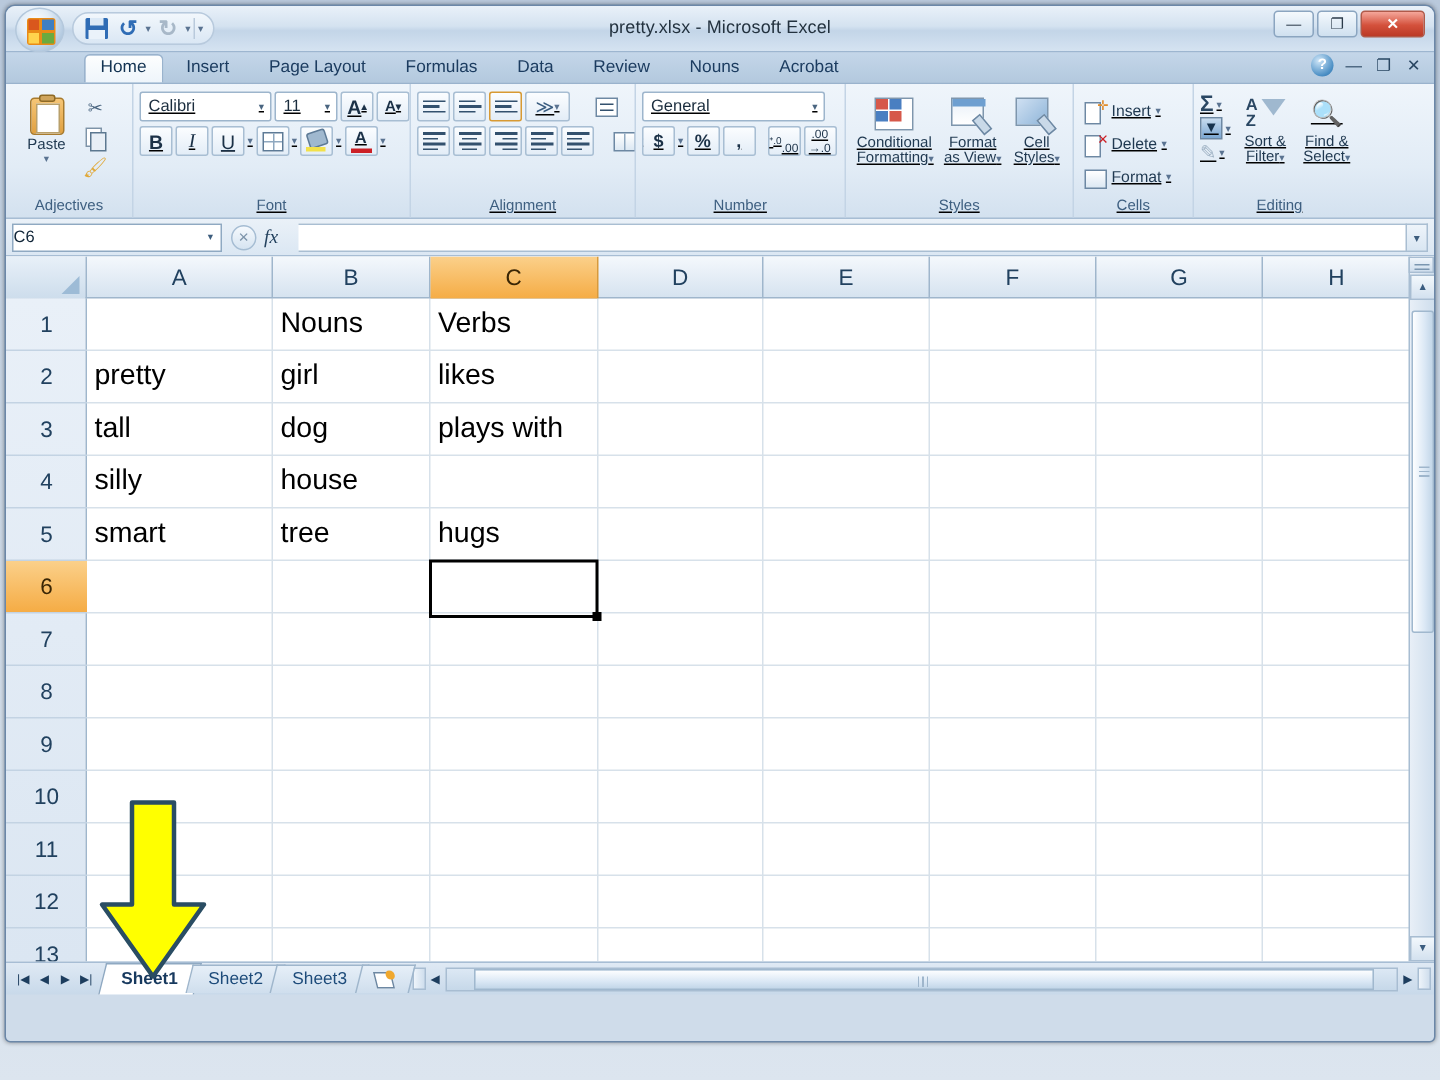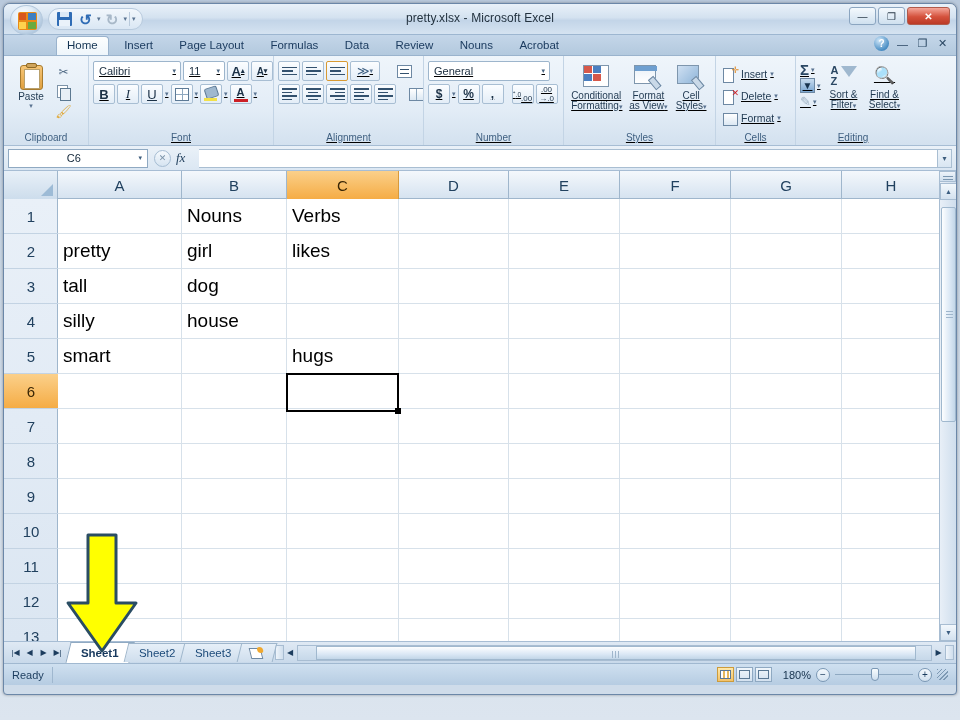--- a/index.html
+++ b/index.html
@@ -201,21 +201,21 @@
   .find-ico{width:26px;height:26px;position:relative;font-size:17px;color:#2a4763;text-align:center;line-height:24px;}
 
   
   .formulabar {
     position:relative; height:25px; display:flex; align-items:center;
     background:linear-gradient(180deg,#eaf1f8,#dbe7f3);
     border-bottom:1px solid #a7bdd4; padding:0 4px;
   }
   .namebox { width:140px; height:19px; border:1px solid #8fa9c2; background:#fff;
     display:flex; align-items:center; padding:0 2px 0 0; font-size:11px; color:#102538;}
-  .namebox .nbv { flex:1; text-align:center; }
+  .namebox .nbv { flex:1; text-align:left; }
   .namebox .nbc { font-size:7px; color:#3d5d7d; padding-right:3px;}
   .fb-btns { display:flex; align-items:center; gap:3px; padding:0 6px; }
   .fb-rnd { width:17px;height:17px;border-radius:50%;border:1px solid #a6bdd3;
      background:linear-gradient(180deg,#f5f9fd,#d6e4f1); display:flex;align-items:center;justify-content:center;
      font-size:9px;color:#7c93a9; cursor:pointer;}
   .fx { font-family:"Liberation Serif",serif; font-style:italic; font-size:13px; color:#24425f; padding:0 8px 0 2px; cursor:pointer;}
   .fbar-input { flex:1; height:19px; background:#fff; border:1px solid #a9bed2; border-left:none;
      font-size:12px; padding:0 4px; line-height:19px; color:#111;}
   .fbar-exp { width:14px; height:19px; display:flex;align-items:center;justify-content:center;
      font-size:8px;color:#3d5d7d;cursor:pointer;background:linear-gradient(180deg,#eef4fa,#d9e6f2);border:1px solid #a9bed2;border-left:none;}
@@ -381,21 +381,21 @@
           <span class="mini-arrow">▾</span>
         </div>
         <div class="cb-mini">
           <div class="mini-b scissors">✂</div>
           <div class="mini-b">
                 <div class="copy-ico"></div>
               </div>
           <div class="mini-b brush-ico">🖌</div>
         </div>
       </div>
-      <div class="grp-title">Clipboard</div>
+      <div class="grp-title">Adjectives</div>
     </div>
 
     <div class="grp" style="width:185px">
       <div class="grp-body" style="flex-direction:column">
         <div class="row">
           <div class="combo" style="width:88px">
             <span class="cap">Calibri</span>
             <span class="car">▾</span>
           </div>
           <div class="combo" style="width:42px">
@@ -698,25 +698,27 @@
 
       <div class="cell" style="left:124px;top:0;width:104px;height:34px">Nouns</div>
       <div class="cell" style="left:229px;top:0;width:111px;height:34px">Verbs</div>
 
       <div class="cell" style="left:0;top:35px;width:123px;height:34px">pretty</div>
       <div class="cell" style="left:124px;top:35px;width:104px;height:34px">girl</div>
       <div class="cell" style="left:0;top:70px;width:123px;height:34px">tall</div>
 
       <div class="cell" style="left:229px;top:35px;width:111px;height:34px">likes</div>
       <div class="cell" style="left:124px;top:70px;width:104px;height:34px">dog</div>
+      <div class="cell" style="left:229px;top:70px;width:115px;height:34px">plays with</div>
 
       <div class="cell" style="left:0;top:105px;width:123px;height:34px">silly</div>
       <div class="cell" style="left:124px;top:105px;width:104px;height:34px">house</div>
 
       <div class="cell" style="left:0;top:140px;width:123px;height:34px">smart</div>
+      <div class="cell" style="left:124px;top:140px;width:104px;height:34px">tree</div>
       <div class="cell" style="left:229px;top:140px;width:111px;height:34px">hugs</div>
 
       <div class="selbox" style="left:228px;top:174px;width:113px;height:39px"></div>
     </div>
 
     <div class="vsb">
       <div class="vsb-split"></div>
       <div class="sb-arrow" style="position:absolute;top:12px;left:0">▲</div>
       <div class="vsb-thumb"></div>
       <div class="sb-arrow" style="position:absolute;bottom:0;left:0">▼</div>
@@ -748,43 +750,20 @@
       <div class="hsb-split"></div>
       <div class="nb">◀</div>
       <div class="hsb-track">
         <div class="hsb-thumb"></div>
       </div>
       <div class="nb">▶</div>
       <div class="hsb-split"></div>
     </div>
   </div>
 
-  <div class="statusbar">
-    <div class="status-text">Ready</div>
-    <div class="status-right">
-      <div class="view-btns">
-        <div class="vb active">
-              <i></i>
-            </div>
-        <div class="vb">
-              <i></i>
-            </div>
-        <div class="vb">
-              <i></i>
-            </div>
-      </div>
-      <div class="zoom-pct">180%</div>
-      <div class="zcircle">−</div>
-      <div class="ztrack">
-            <div class="zthumb"></div>
-          </div>
-      <div class="zcircle">+</div>
-      <div class="grip"></div>
-    </div>
-  </div>
 
 </div>
 
 <svg class="arrow-ann" viewBox="0 0 80 122">
   <polygon points="26,2 54,2 54,70 74,70 40,118 6,70 26,70" fill="#ffff00" stroke="#2a4d63" stroke-width="3" stroke-linejoin="round"></polygon>
 </svg>
 
 </div>
 
 </body></html>

